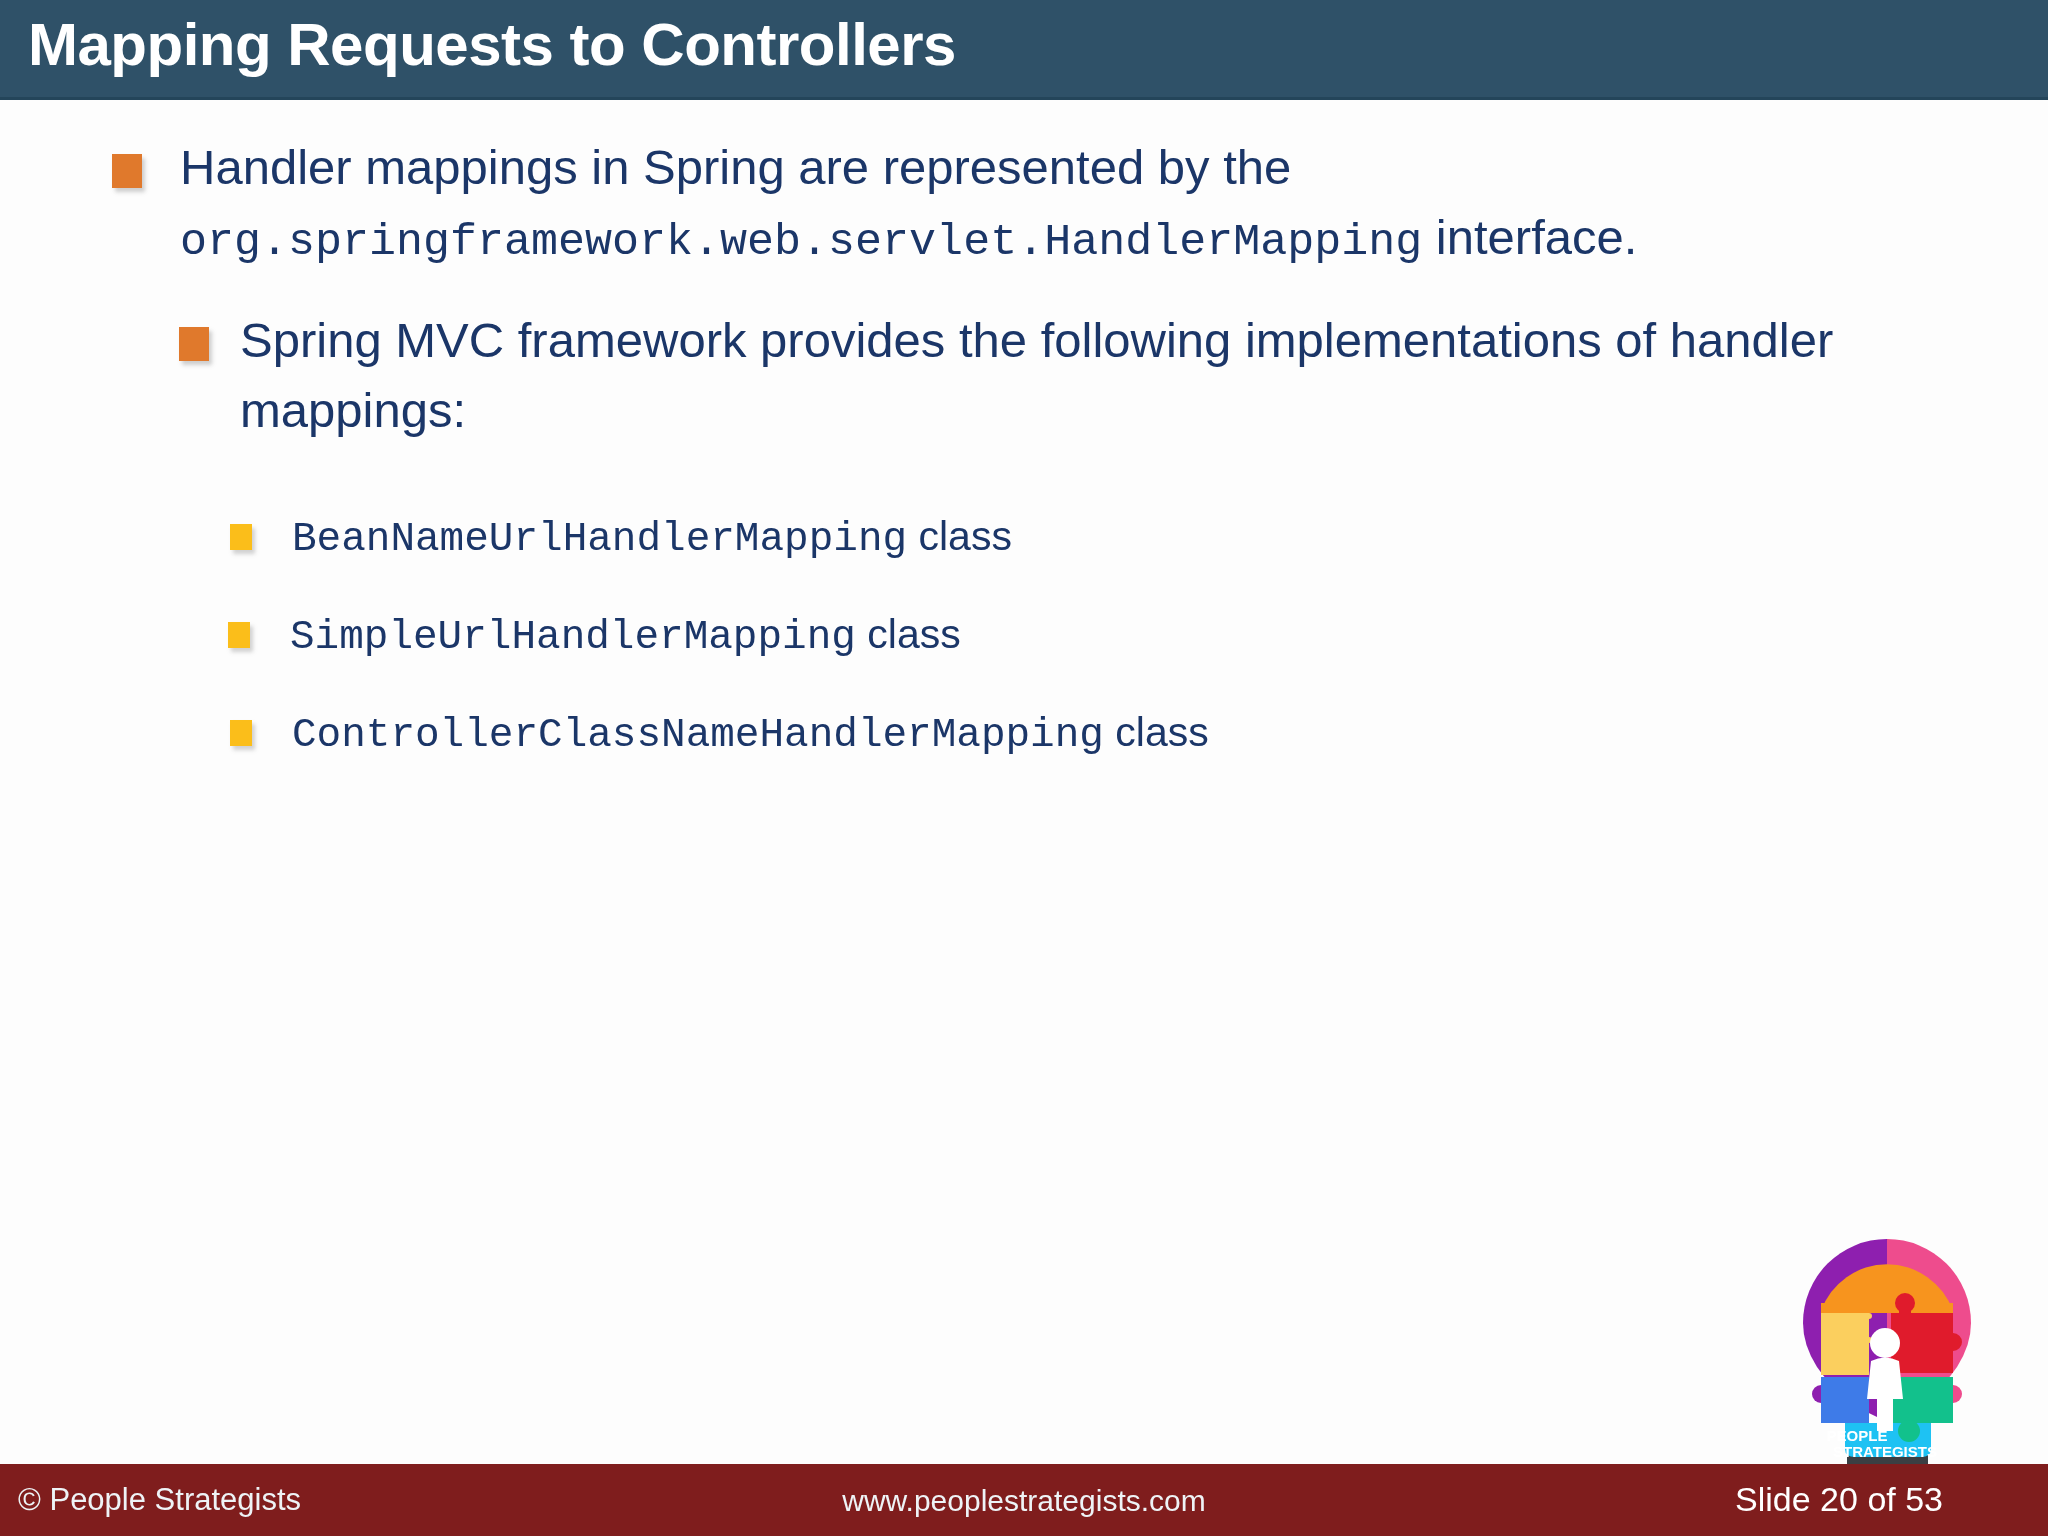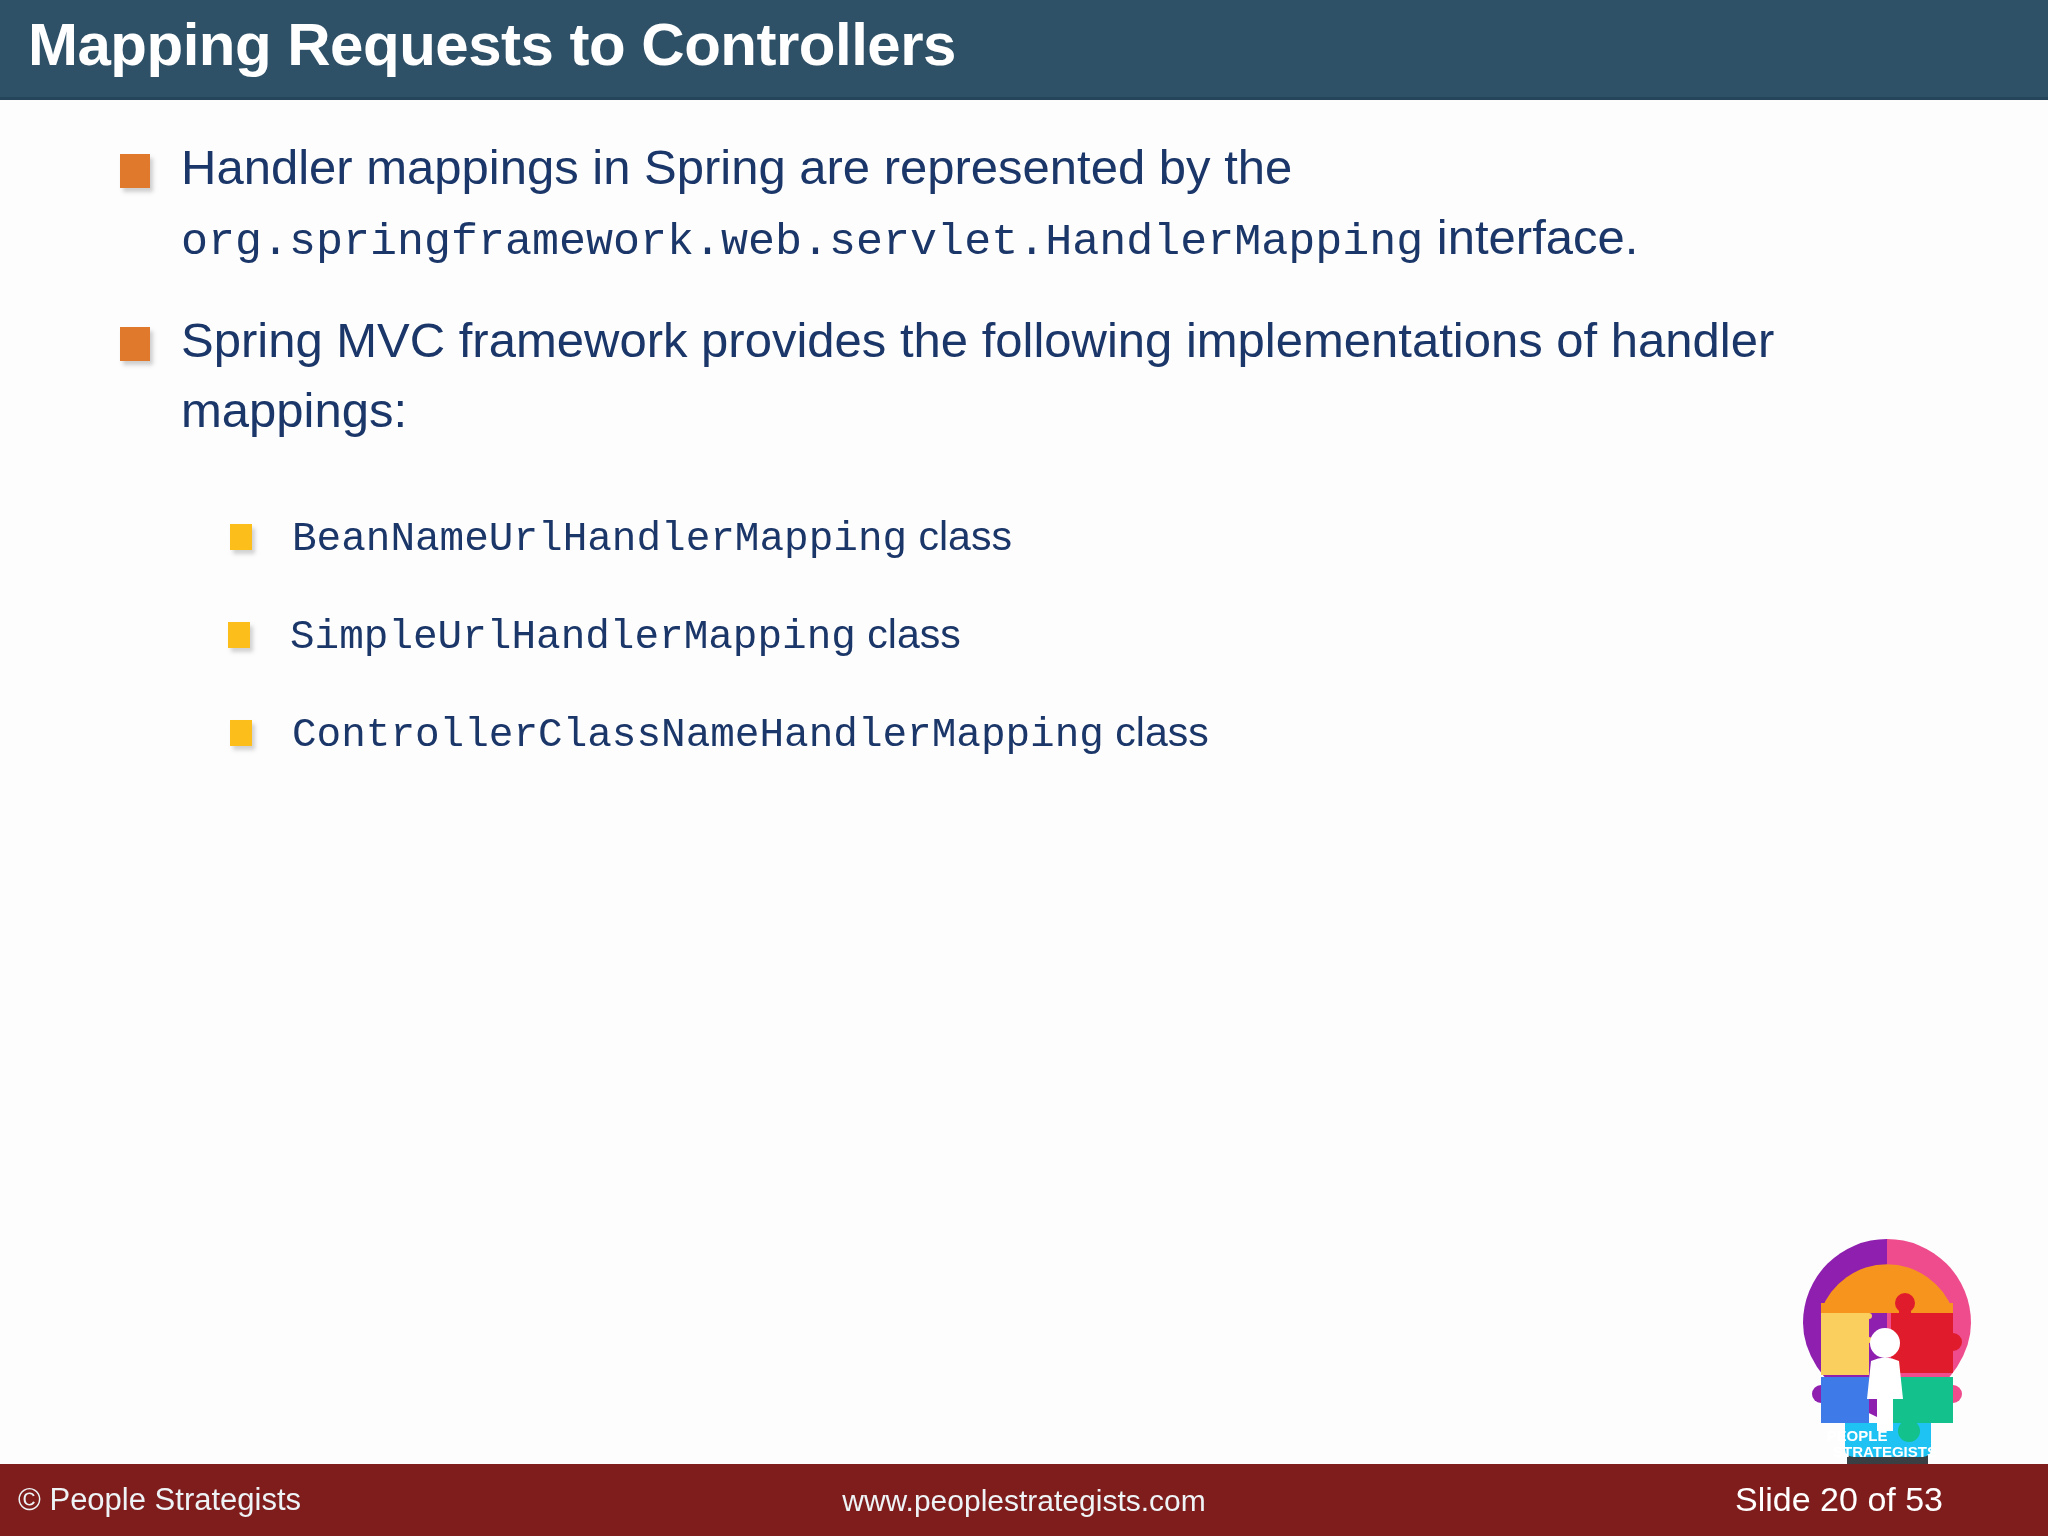--- a/index.html
+++ b/index.html
@@ -154,26 +154,26 @@
 <body>
 
 <div class="slide">
 
   <div class="header-bar">
     <div class="slide-title">Mapping Requests to Controllers</div>
   </div>
 
   <div class="body-area">
 
-    <div class="bullet-l1" style="left:120px; top:32px; width:1850px;">
+    <div class="bullet-l1" style="left:112px; top:32px; width:1850px;gap:7px;">
       <span class="marker-l1"></span>
       <span class="l1-text"><span>Handler mappings in Spring are represented by the </span><span class="mono">org.springframework.web.servlet.HandlerMapping</span><span> interface.</span></span>
     </div>
 
-    <div class="bullet-l1" style="left:120px; top:205px; width:1800px;">
+    <div class="bullet-l1" style="left:120px; top:205px; width:1800px;justify-content:flex-end;">
       <span class="marker-l1"></span>
       <span class="l1-text" style="max-width:1680px;"><span>Spring MVC framework provides the following implementations of handler mappings:</span></span>
     </div>
 
     <div class="bullet-l2" style="left:230px; top:408px;">
       <span class="marker-l2"></span>
       <span class="l2-text"><span class="mono">BeanNameUrlHandlerMapping</span><span class="tail"> class</span></span>
     </div>
 
     <div class="bullet-l2" style="left:228px; top:506px;justify-content:space-between;">

